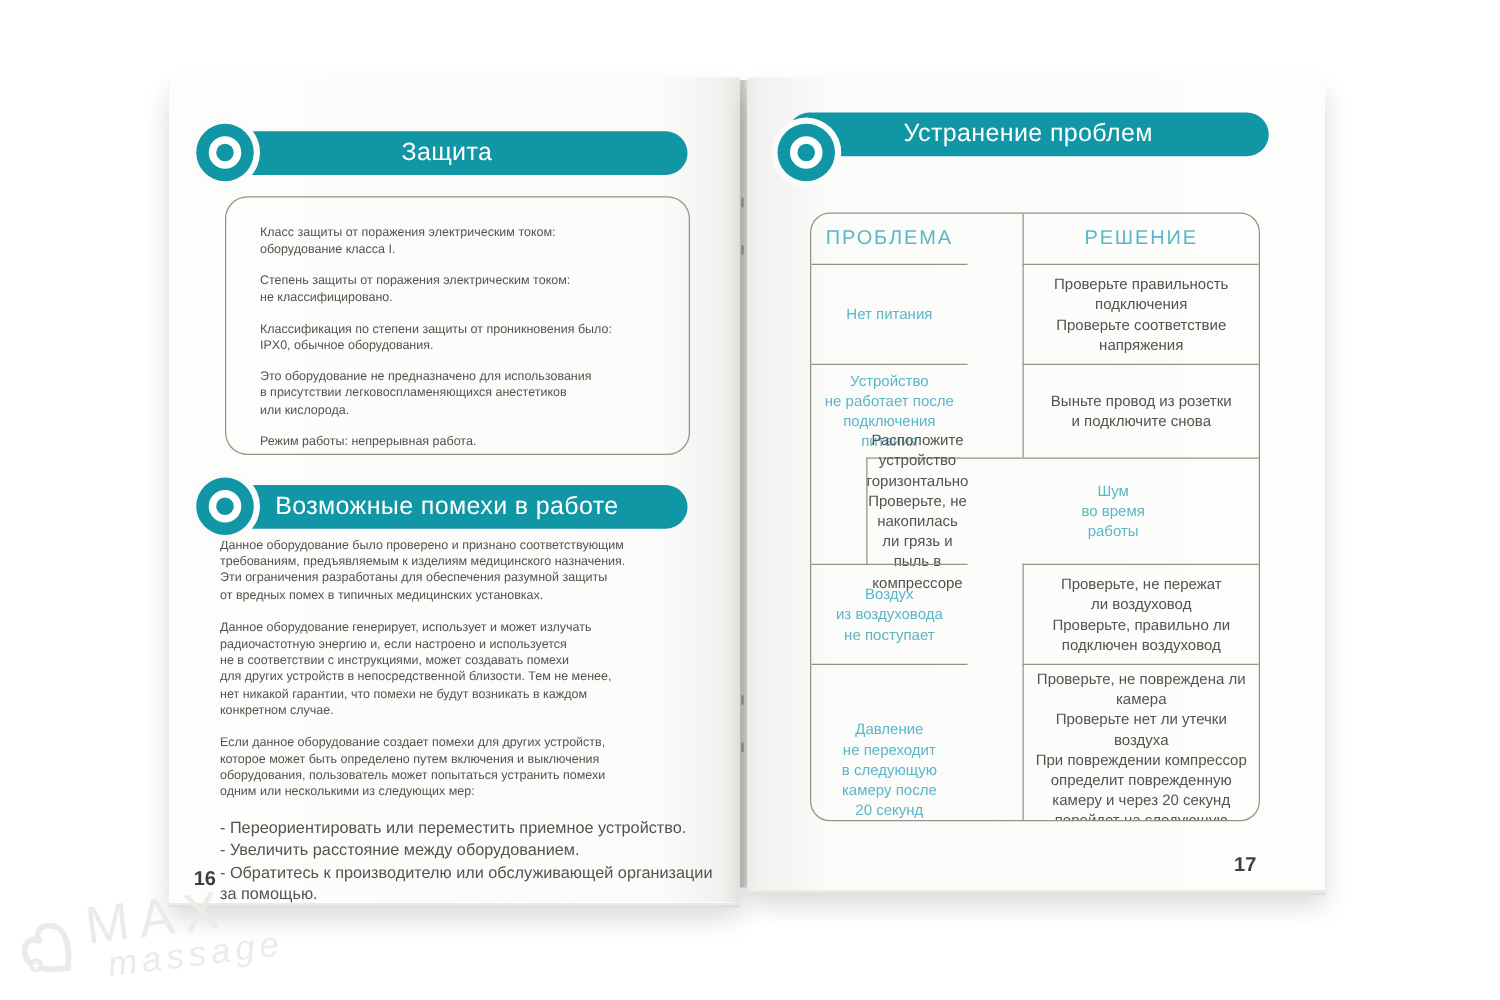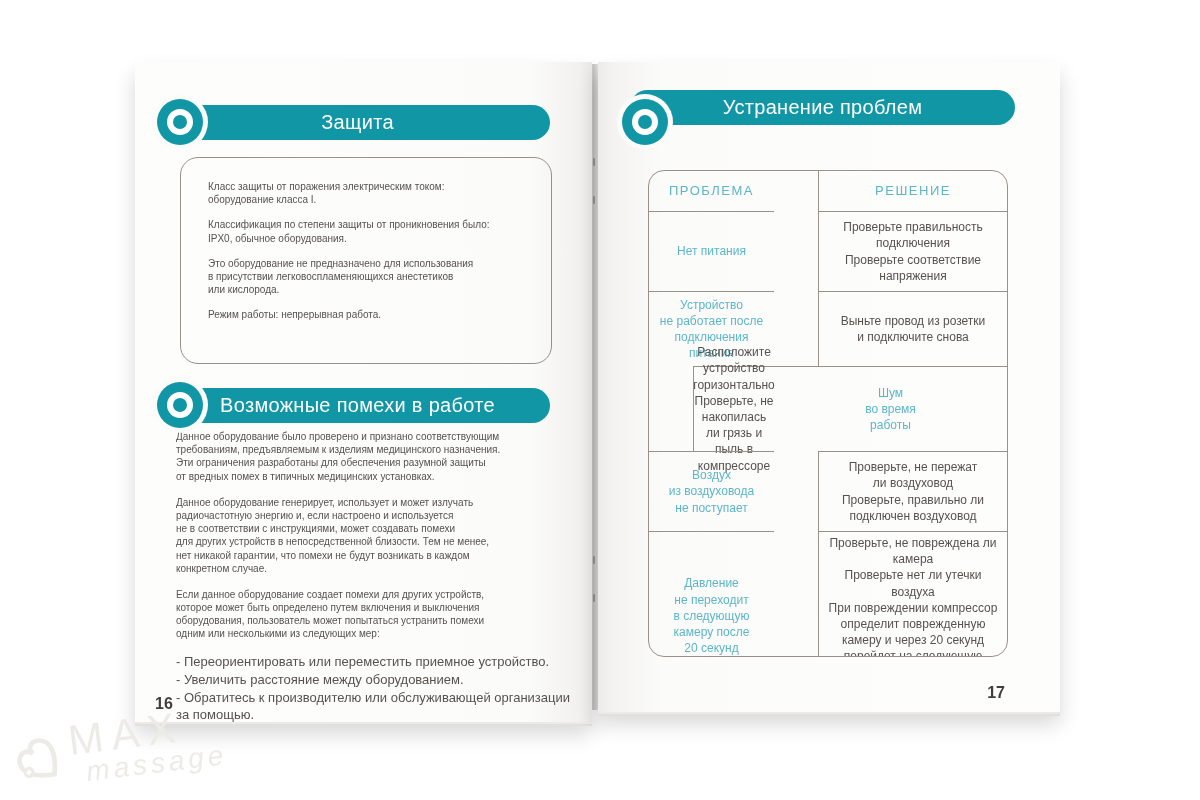--- a/index.html
+++ b/index.html
@@ -54,21 +54,21 @@
 
   
   .ts-table{position:absolute;left:50px;top:108px;width:360px;height:487px;
     border:1px solid var(--table-border);border-radius:16px;overflow:hidden;
     display:grid;grid-template-columns:125px 1fr;
     grid-template-rows:40px 80px 75px 85px 80px 1fr;}
   .cell{display:flex;align-items:center;justify-content:center;text-align:center;
     white-space:pre-line;font-size:12px;line-height:1.35;padding:3px 5px;
     border-top:1px solid var(--table-border);}
   .cell.sol{border-left:1px solid var(--table-border);}
-  .cell.head{border-top:none;color:var(--problem-text);letter-spacing:1.5px;font-size:13px;}
+  .cell.head{border-top:none;color:var(--problem-text);letter-spacing:1.5px;font-size:16px;}
   .cell.prob{color:var(--problem-text);}
   .cell.sol{color:var(--body-text);margin-left:44px;}
 
   
   .watermark{position:absolute;left:12px;top:716px;transform:rotate(-7deg);
     color:var(--watermark);z-index:3;}
   .watermark .heart{position:absolute;left:0;top:8px;}
   .wm-text{margin-left:58px;}
   .wm-line1{font-size:42px;letter-spacing:8px;line-height:0.9;}
   .wm-line2{font-size:28px;font-style:italic;letter-spacing:4px;margin-left:14px;margin-top:-2px;}
@@ -91,20 +91,22 @@
         <div class="dot"></div>
       </div>
     </div>
     <div class="banner" style="left:30px;top:43px;width:385px;">
       <span class="banner-label">Защита</span>
     </div>
 
     <div class="info-box">
       <p>Класс защиты от поражения электрическим током:
 оборудование класса I.</p>
+      <p>Степень защиты от поражения электрическим током:
+не классифицировано.</p>
       <p>Классификация по степени защиты от проникновения было:
 IPX0, обычное оборудования.</p>
       <p>Это оборудование не предназначено для использования
 в присутствии легковоспламеняющихся анестетиков
 или кислорода.</p>
       <p>Режим работы: непрерывная работа.</p>
     </div>
 
     <div class="bullseye" style="left:22px;top:320px;">
       <div class="ring">

